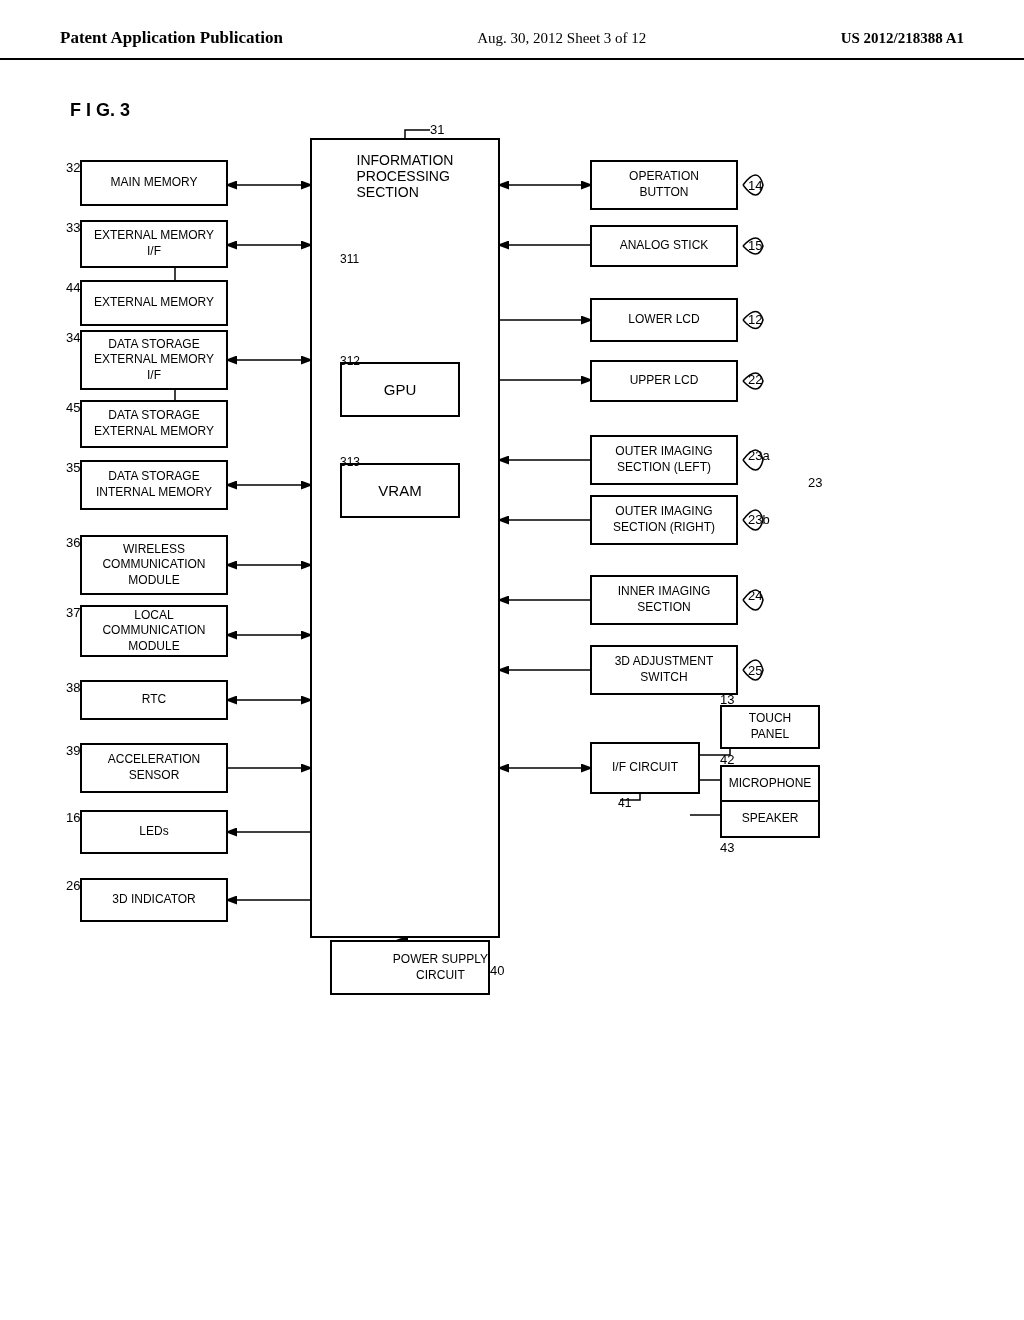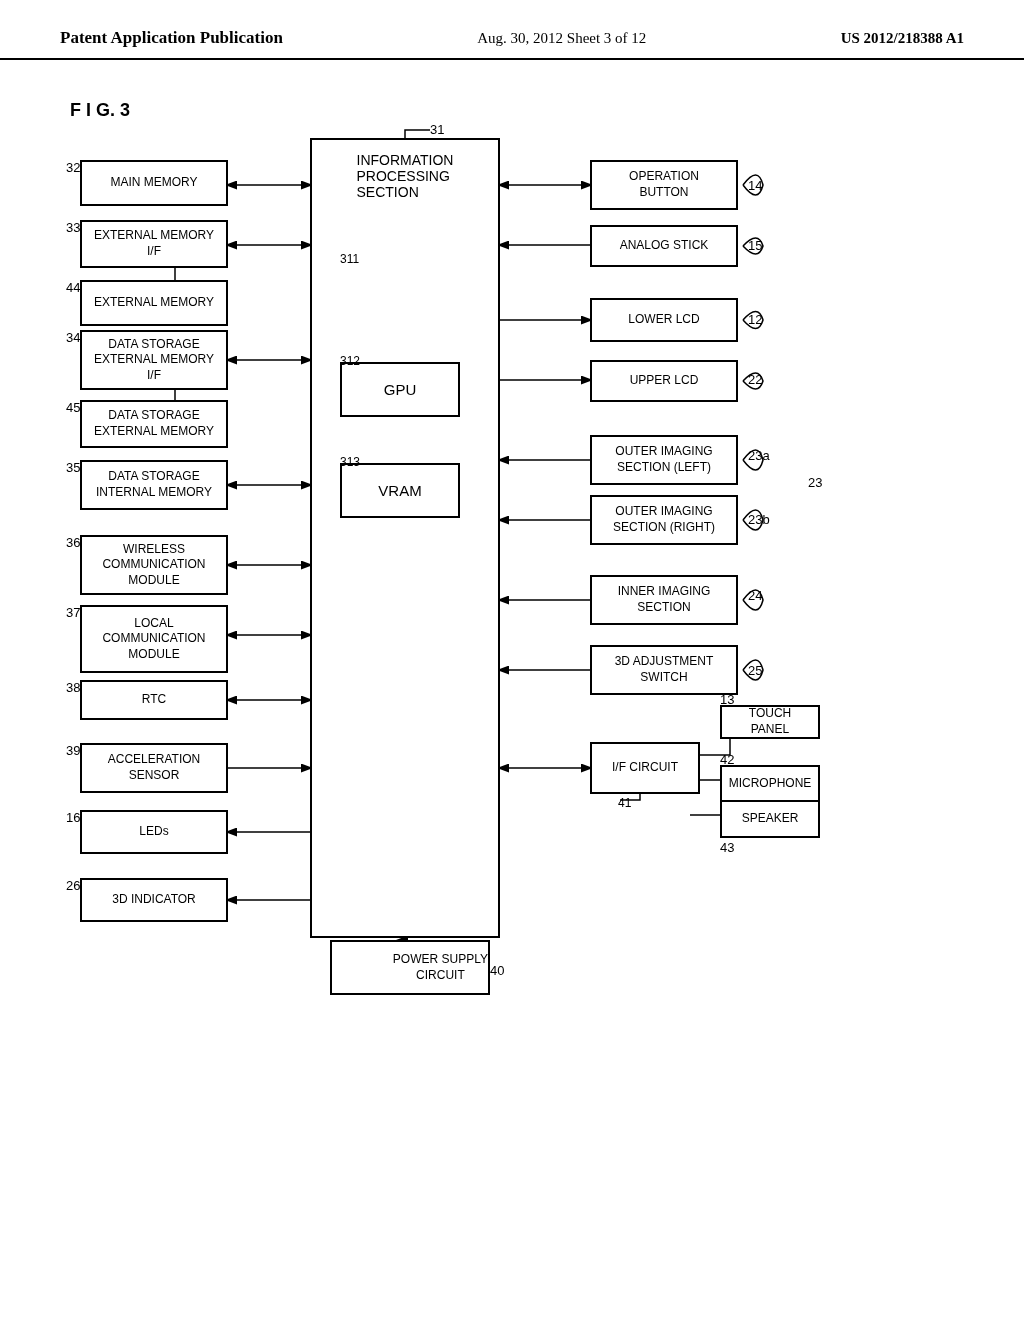--- a/index.html
+++ b/index.html
@@ -209,21 +209,21 @@
   </div>
   <span class="ref-label" style="left:66px; top:390px;">35</span>
 
   <div class="box" style="left:80px; top:465px; width:148px; height:60px;">
     <span style="white-space:pre-line;">WIRELESS
 COMMUNICATION
 MODULE</span>
   </div>
   <span class="ref-label" style="left:66px; top:465px;">36</span>
 
-  <div class="box" style="left:80px; top:535px; width:148px; height:68px;align-items:center;">
+  <div class="box" style="left:80px; top:535px; width:148px; height:52px;align-items:center;">
     <span style="white-space:pre-line;">LOCAL
 COMMUNICATION
 MODULE</span>
   </div>
   <span class="ref-label" style="left:66px; top:535px;">37</span>
 
   <div class="box" style="left:80px; top:610px; width:148px; height:40px;">
     <span>RTC</span>
   </div>
   <span class="ref-label" style="left:66px; top:610px;">38</span>
@@ -356,21 +356,21 @@
   <div class="box" style="left:590px; top:575px; width:148px; height:50px;">
     <span style="white-space:pre-line;">3D ADJUSTMENT
 SWITCH</span>
   </div>
 
   <span class="ref-label" style="left:748px; top:593px;">25</span>
   <svg style="position:absolute;top:575px;left:738px;width:30px;height:50px;overflow:visible;" xmlns="http://www.w3.org/2000/svg">
     <path d="M5,25 Q20,5 25,25 Q20,45 5,25" stroke="#000" stroke-width="1.5" fill="none"></path>
   </svg>
 
-  <div class="box" style="left:720px; top:635px; width:100px; height:34px;">
+  <div class="box" style="left:720px; top:635px; width:100px; height:44px;">
     <span style="white-space:pre-line;">TOUCH
 PANEL</span>
   </div>
 
   <span class="ref-label" style="left:720px; top:622px;">13</span>
 
   <div class="box" style="left:720px; top:695px; width:100px; height:38px;">
     <span>MICROPHONE</span>
   </div>
 

